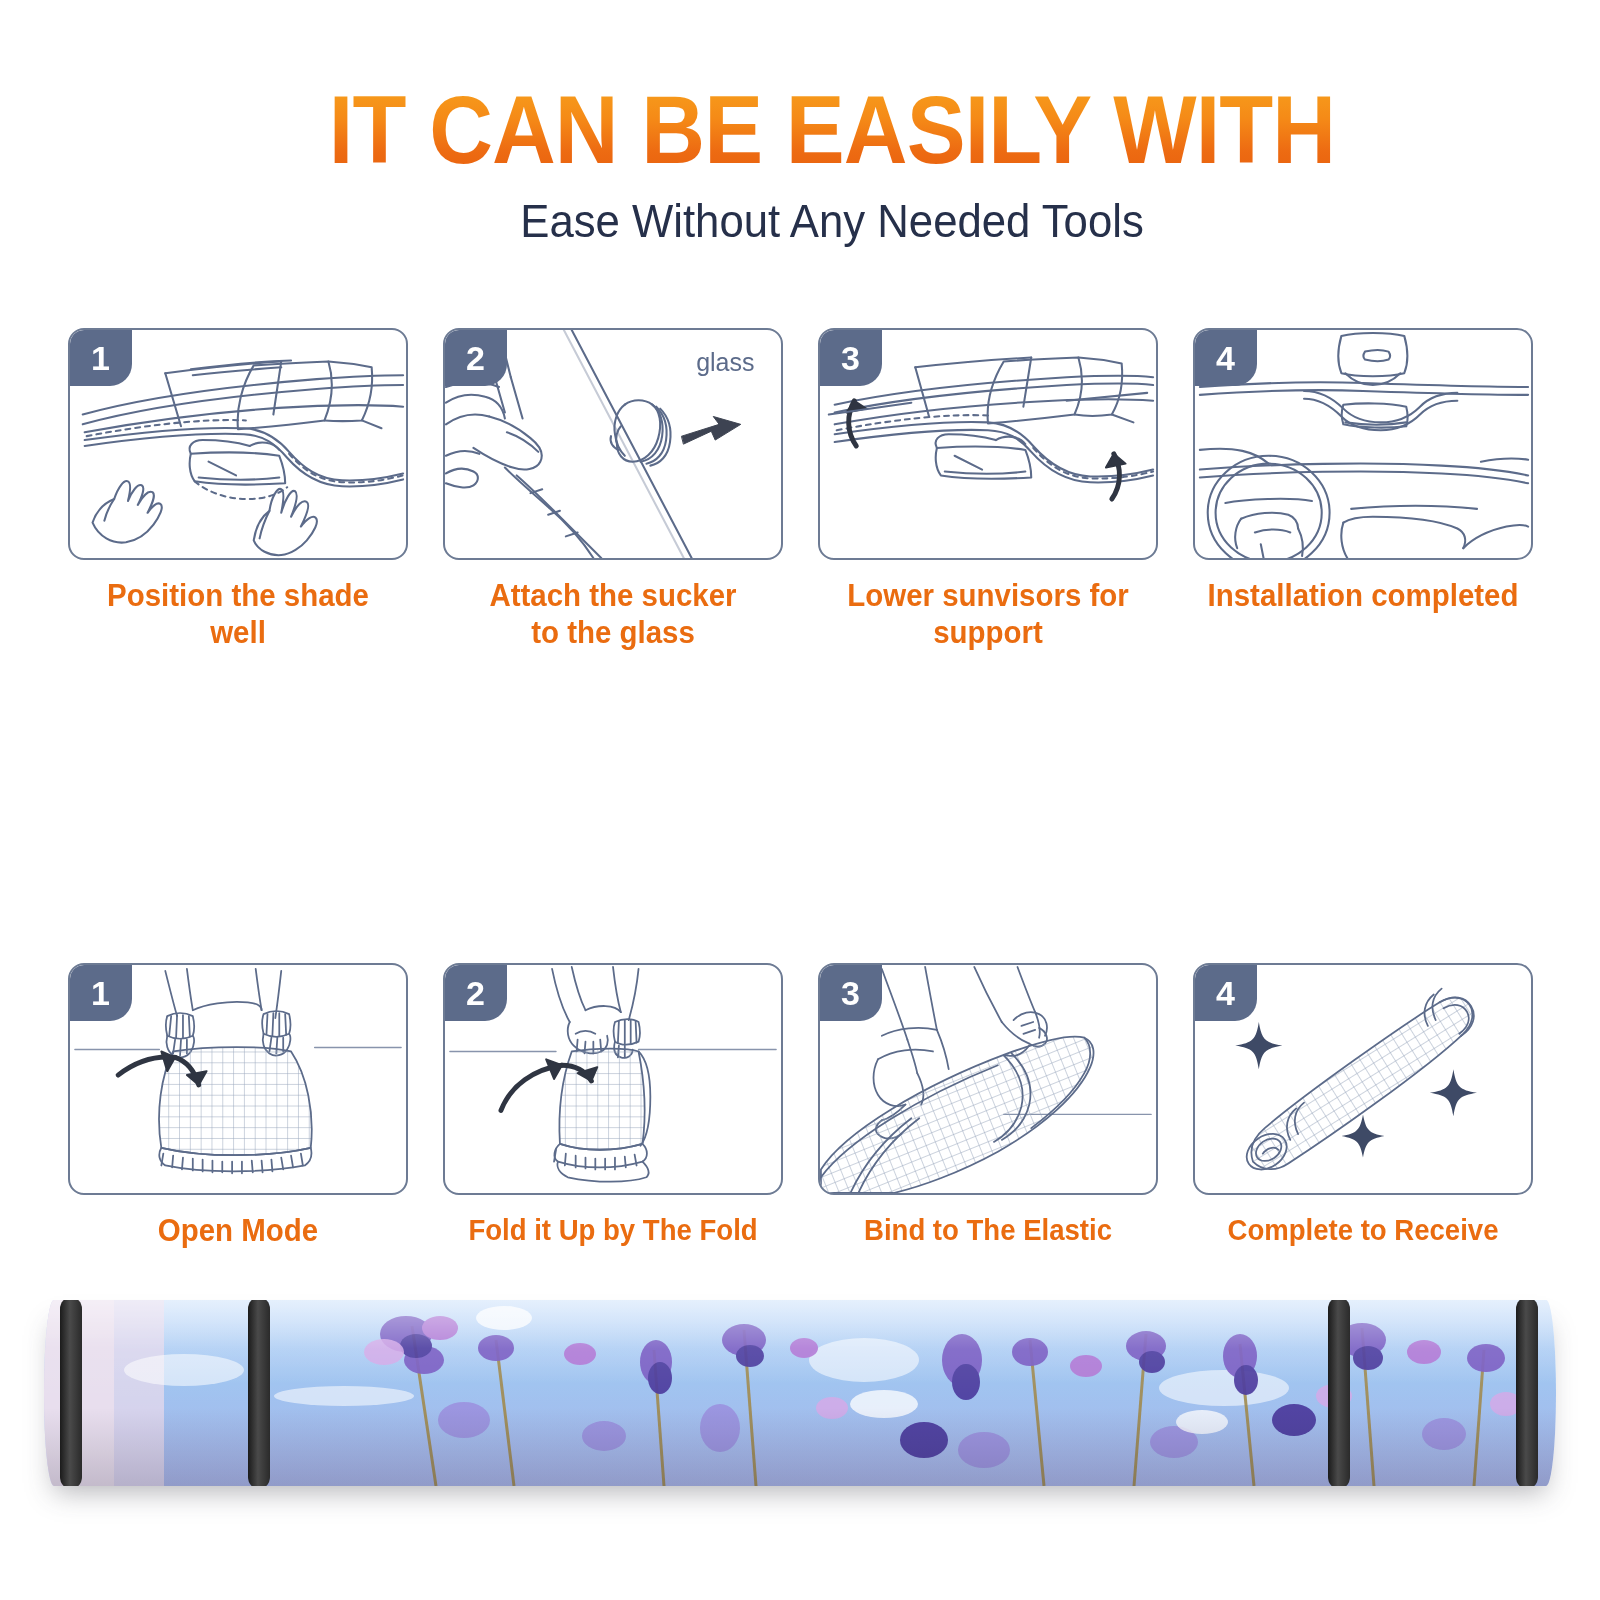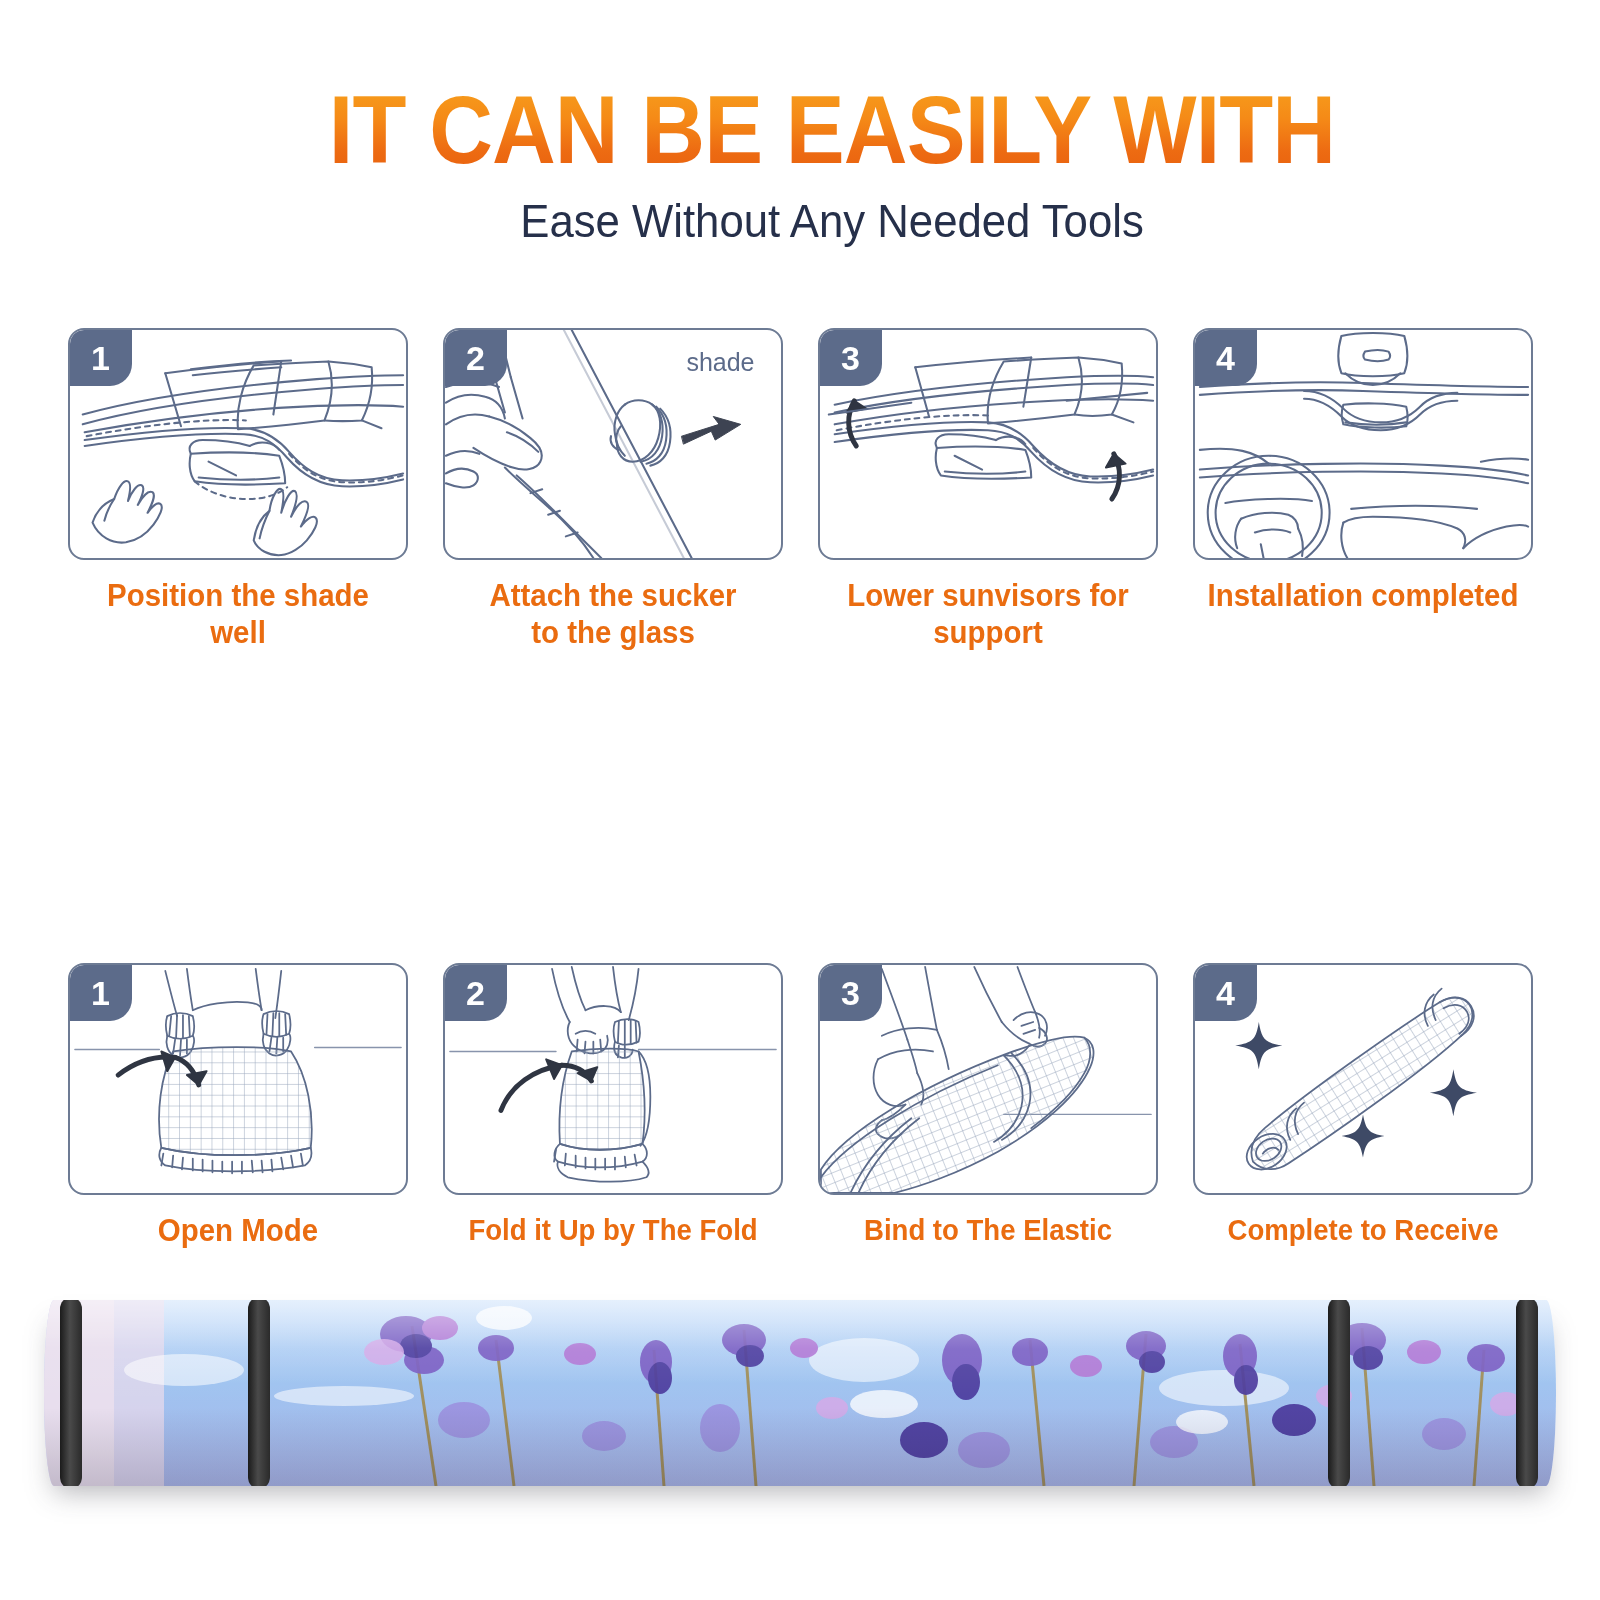--- a/index.html
+++ b/index.html
@@ -157,21 +157,21 @@
             <path d="M202 184 C198 192 194 202 192 212"></path>
           </svg>
         </div>
       </div>
       <div class="cap">Position the shade well</div>
     </div>
 
     <div class="cell">
       <div class="card">
         <div class="badge">2</div>
-        <div class="glass-label">shade</div>
+        <div class="glass-label">glass</div>
         <div class="art">
           <svg viewBox="0 0 340 232" fill="none" stroke="#5C6B8A" stroke-width="2.1" stroke-linecap="round" stroke-linejoin="round">
 
             <path d="M128 0 L250 232"></path>
             <path d="M120 0 L242 232" stroke-opacity="0.35"></path>
 
             <path d="M36 0 C40 14 44 28 48 42"></path>
             <path d="M54 0 C58 16 62 32 66 48"></path>
             <path d="M48 42 C52 56 56 70 60 84"></path>
             <path d="M66 48 C70 62 74 76 78 90"></path>

